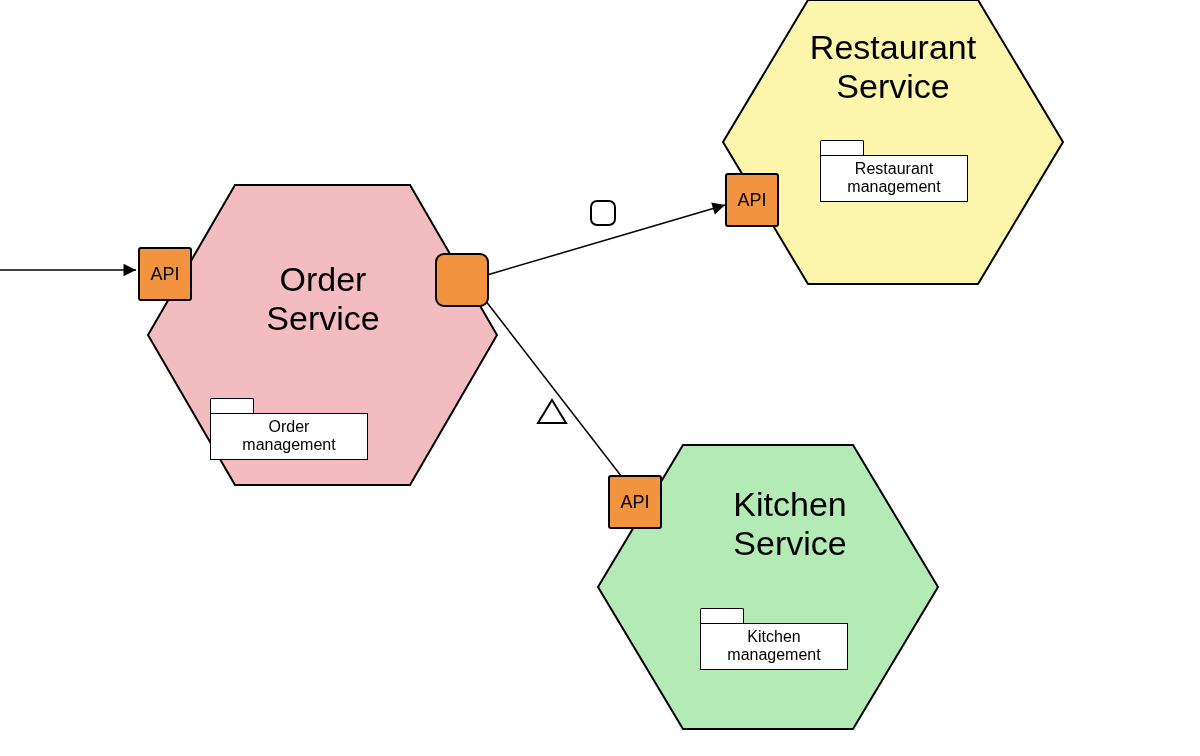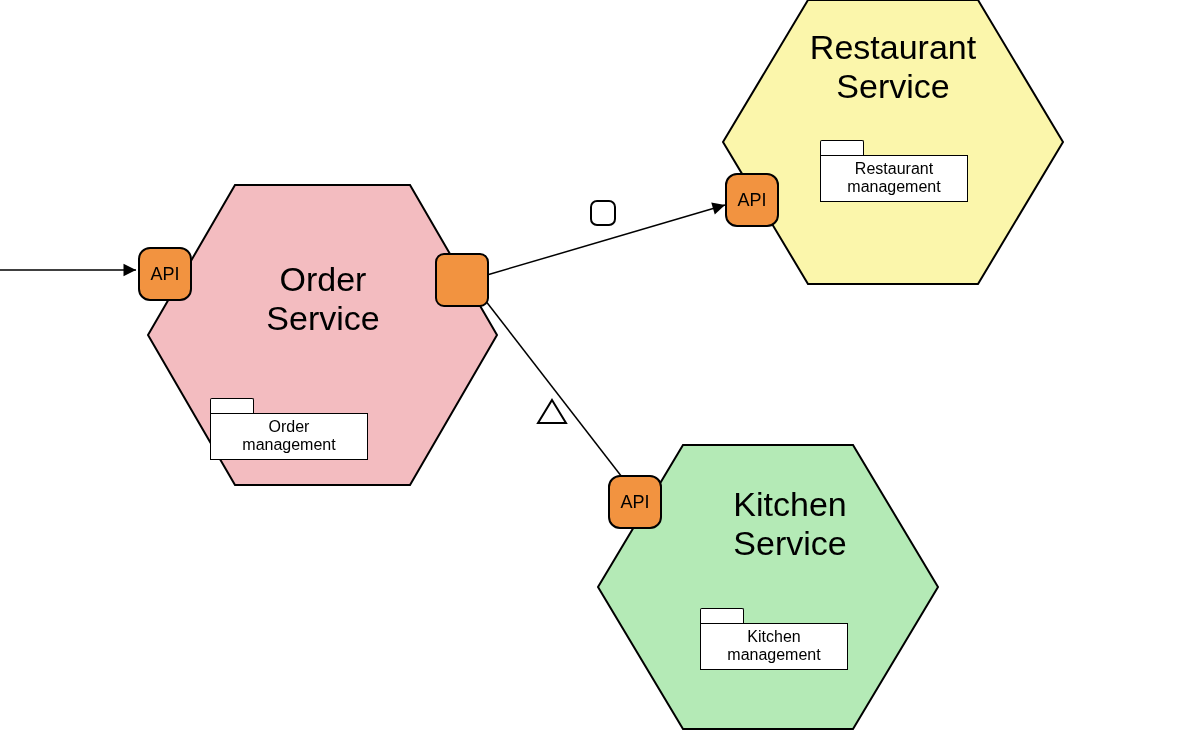--- a/index.html
+++ b/index.html
@@ -1,18 +1,18 @@
 <!DOCTYPE html>
 <html><head>
 <meta charset="utf-8">
 <style>
   html,body{margin:0;padding:0;width:1200px;height:756px;background:#fff;font-family:Helvetica,Arial,sans-serif;position:relative;overflow:hidden}
   svg{position:absolute;top:0;left:0}
   .service-label{font-size:34px;text-align:center;line-height:1.15;color:#000;position:absolute;pointer-events:none}
-  .api-port{position:absolute;width:50px;height:50px;background:#f29340;border:2px solid #000;border-radius:12px;display:flex;align-items:center;justify-content:center;font-size:18px;color:#000}
+  .api-port{position:absolute;width:50px;height:50px;background:#f29340;border:2px solid #000;border-radius:3px;display:flex;align-items:center;justify-content:center;font-size:18px;color:#000}
   .out-port{position:absolute;width:50px;height:50px;background:#f29340;border:2px solid #000;border-radius:9px}
   .folder{position:absolute}
   .folder .tab{width:42px;height:14px;background:#fff;border:1px solid #000;border-bottom:none;border-top-left-radius:2px;border-top-right-radius:2px}
   .folder .body{background:#fff;border:1px solid #000;font-size:16px;line-height:1.15;text-align:center;padding:4px 8px;color:#000}
   .glyph{position:absolute;border:2px solid #000;pointer-events:none}
   .glyph.rounded{border-radius:7px}
 </style>
 </head>
 <body>
 

